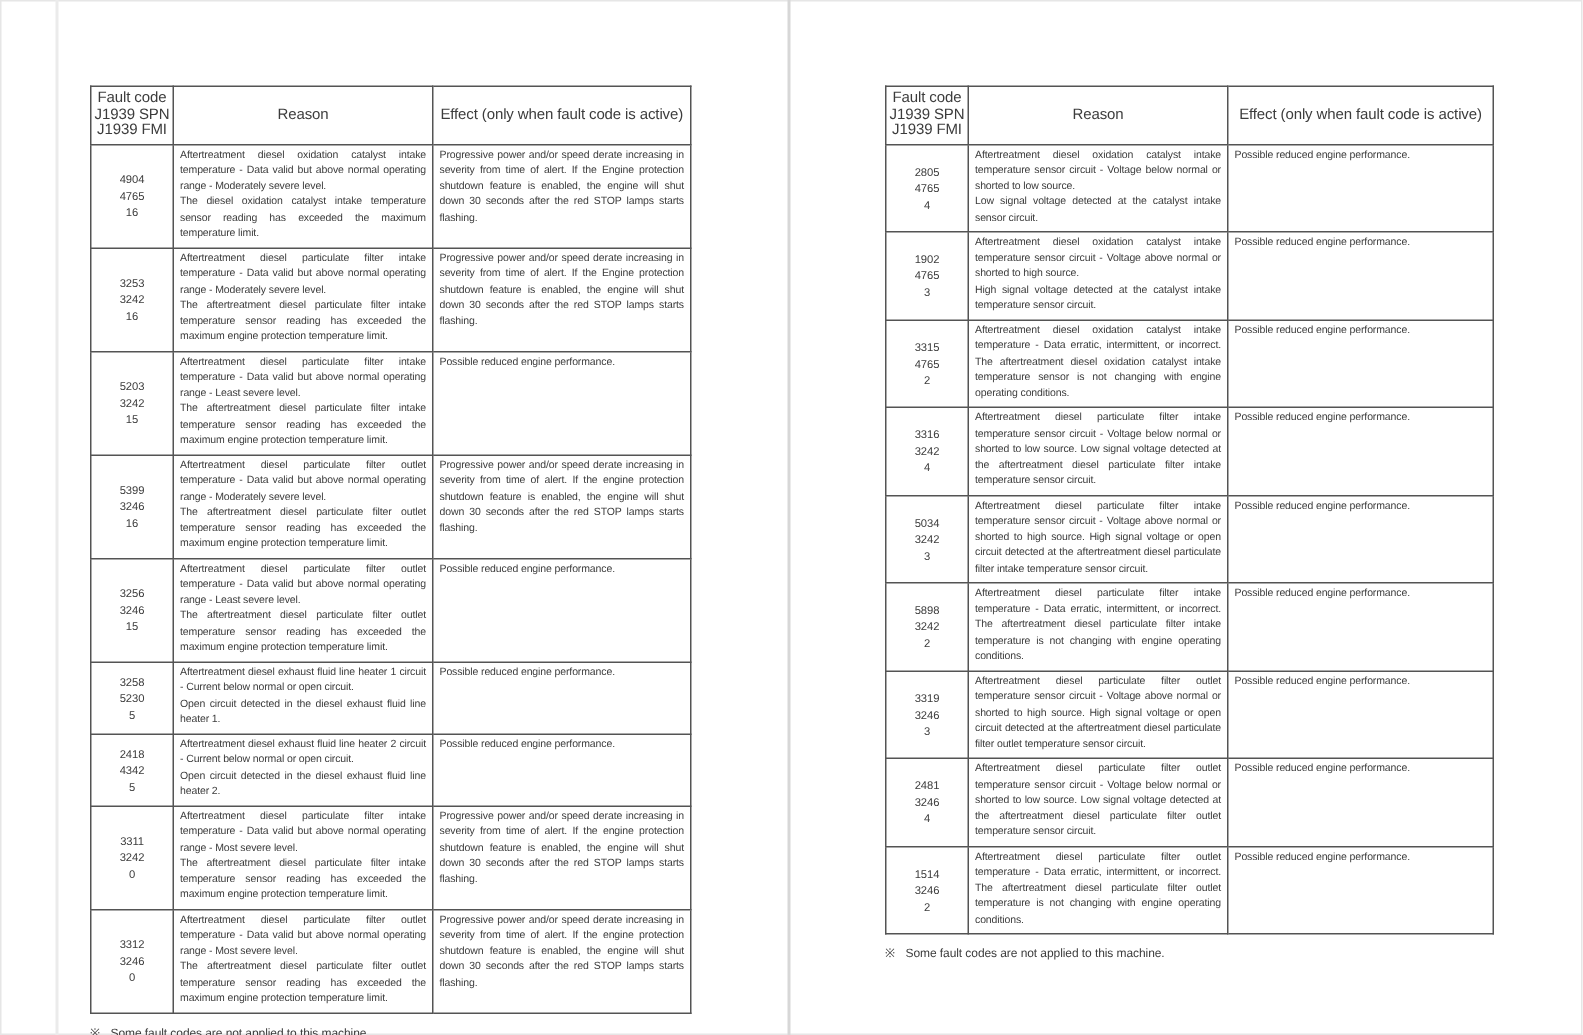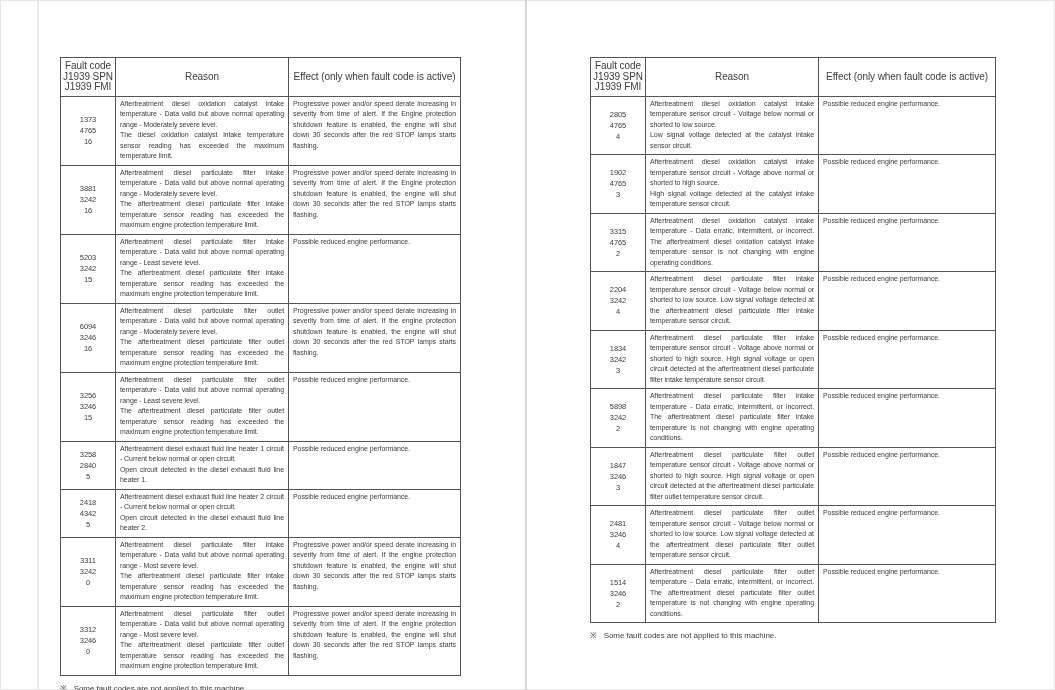--- a/index.html
+++ b/index.html
@@ -60,33 +60,33 @@
           <div>J1939 SPN</div>
           <div>J1939 FMI</div>
         </th>
         <th>Reason</th>
         <th>Effect (only when fault code is active)</th>
       </tr>
     </thead>
     <tbody>
         <tr>
           <td class="code-cell">
-            <div>1373</div>
+            <div>4904</div>
             <div>4765</div>
             <div>16</div>
           </td>
           <td class="reason-cell">
             <div class="para">Aftertreatment diesel oxidation catalyst intake temperature - Data valid but above normal operating range - Moderately severe level.</div>
             <div class="para">The diesel oxidation catalyst intake temperature sensor reading has exceeded the maximum temperature limit.</div>
           </td>
           <td class="effect-cell">Progressive power and/or speed derate increasing in severity from time of alert. If the Engine protection shutdown feature is enabled, the engine will shut down 30 seconds after the red STOP lamps starts flashing.</td>
         </tr>
         <tr>
           <td class="code-cell">
-            <div>3881</div>
+            <div>3253</div>
             <div>3242</div>
             <div>16</div>
           </td>
           <td class="reason-cell">
             <div class="para">Aftertreatment diesel particulate filter intake temperature - Data valid but above normal operating range - Moderately severe level.</div>
             <div class="para">The aftertreatment diesel particulate filter intake temperature sensor reading has exceeded the maximum engine protection temperature limit.</div>
           </td>
           <td class="effect-cell">Progressive power and/or speed derate increasing in severity from time of alert. If the Engine protection shutdown feature is enabled, the engine will shut down 30 seconds after the red STOP lamps starts flashing.</td>
         </tr>
         <tr>
@@ -96,21 +96,21 @@
             <div>15</div>
           </td>
           <td class="reason-cell">
             <div class="para">Aftertreatment diesel particulate filter intake temperature - Data valid but above normal operating range - Least severe level.</div>
             <div class="para">The aftertreatment diesel particulate filter intake temperature sensor reading has exceeded the maximum engine protection temperature limit.</div>
           </td>
           <td class="effect-cell">Possible reduced engine performance.</td>
         </tr>
         <tr>
           <td class="code-cell">
-            <div>6094</div>
+            <div>5399</div>
             <div>3246</div>
             <div>16</div>
           </td>
           <td class="reason-cell">
             <div class="para">Aftertreatment diesel particulate filter outlet temperature - Data valid but above normal operating range - Moderately severe level.</div>
             <div class="para">The aftertreatment diesel particulate filter outlet temperature sensor reading has exceeded the maximum engine protection temperature limit.</div>
           </td>
           <td class="effect-cell">Progressive power and/or speed derate increasing in severity from time of alert. If the engine protection shutdown feature is enabled, the engine will shut down 30 seconds after the red STOP lamps starts flashing.</td>
         </tr>
         <tr>
@@ -121,21 +121,21 @@
           </td>
           <td class="reason-cell">
             <div class="para">Aftertreatment diesel particulate filter outlet temperature - Data valid but above normal operating range - Least severe level.</div>
             <div class="para">The aftertreatment diesel particulate filter outlet temperature sensor reading has exceeded the maximum engine protection temperature limit.</div>
           </td>
           <td class="effect-cell">Possible reduced engine performance.</td>
         </tr>
         <tr>
           <td class="code-cell">
             <div>3258</div>
-            <div>2840</div>
+            <div>5230</div>
             <div>5</div>
           </td>
           <td class="reason-cell">
             <div class="para">Aftertreatment diesel exhaust fluid line heater 1 circuit - Current below normal or open circuit.</div>
             <div class="para">Open circuit detected in the diesel exhaust fluid line heater 1.</div>
           </td>
           <td class="effect-cell">Possible reduced engine performance.</td>
         </tr>
         <tr>
           <td class="code-cell">
@@ -230,32 +230,32 @@
             <div>4765</div>
             <div>2</div>
           </td>
           <td class="reason-cell">
             <div class="para">Aftertreatment diesel oxidation catalyst intake temperature - Data erratic, intermittent, or incorrect. The aftertreatment diesel oxidation catalyst intake temperature sensor is not changing with engine operating conditions.</div>
           </td>
           <td class="effect-cell">Possible reduced engine performance.</td>
         </tr>
         <tr>
           <td class="code-cell">
-            <div>2204</div>
+            <div>3316</div>
             <div>3242</div>
             <div>4</div>
           </td>
           <td class="reason-cell">
             <div class="para">Aftertreatment diesel particulate filter intake temperature sensor circuit - Voltage below normal or shorted to low source. Low signal voltage detected at the aftertreatment diesel particulate filter intake temperature sensor circuit.</div>
           </td>
           <td class="effect-cell">Possible reduced engine performance.</td>
         </tr>
         <tr>
           <td class="code-cell">
-            <div>1834</div>
+            <div>5034</div>
             <div>3242</div>
             <div>3</div>
           </td>
           <td class="reason-cell">
             <div class="para">Aftertreatment diesel particulate filter intake temperature sensor circuit - Voltage above normal or shorted to high source. High signal voltage or open circuit detected at the aftertreatment diesel particulate filter intake temperature sensor circuit.</div>
           </td>
           <td class="effect-cell">Possible reduced engine performance.</td>
         </tr>
         <tr>
           <td class="code-cell">
@@ -263,21 +263,21 @@
             <div>3242</div>
             <div>2</div>
           </td>
           <td class="reason-cell">
             <div class="para">Aftertreatment diesel particulate filter intake temperature - Data erratic, intermittent, or incorrect. The aftertreatment diesel particulate filter intake temperature is not changing with engine operating conditions.</div>
           </td>
           <td class="effect-cell">Possible reduced engine performance.</td>
         </tr>
         <tr>
           <td class="code-cell">
-            <div>1847</div>
+            <div>3319</div>
             <div>3246</div>
             <div>3</div>
           </td>
           <td class="reason-cell">
             <div class="para">Aftertreatment diesel particulate filter outlet temperature sensor circuit - Voltage above normal or shorted to high source. High signal voltage or open circuit detected at the aftertreatment diesel particulate filter outlet temperature sensor circuit.</div>
           </td>
           <td class="effect-cell">Possible reduced engine performance.</td>
         </tr>
         <tr>
           <td class="code-cell">

